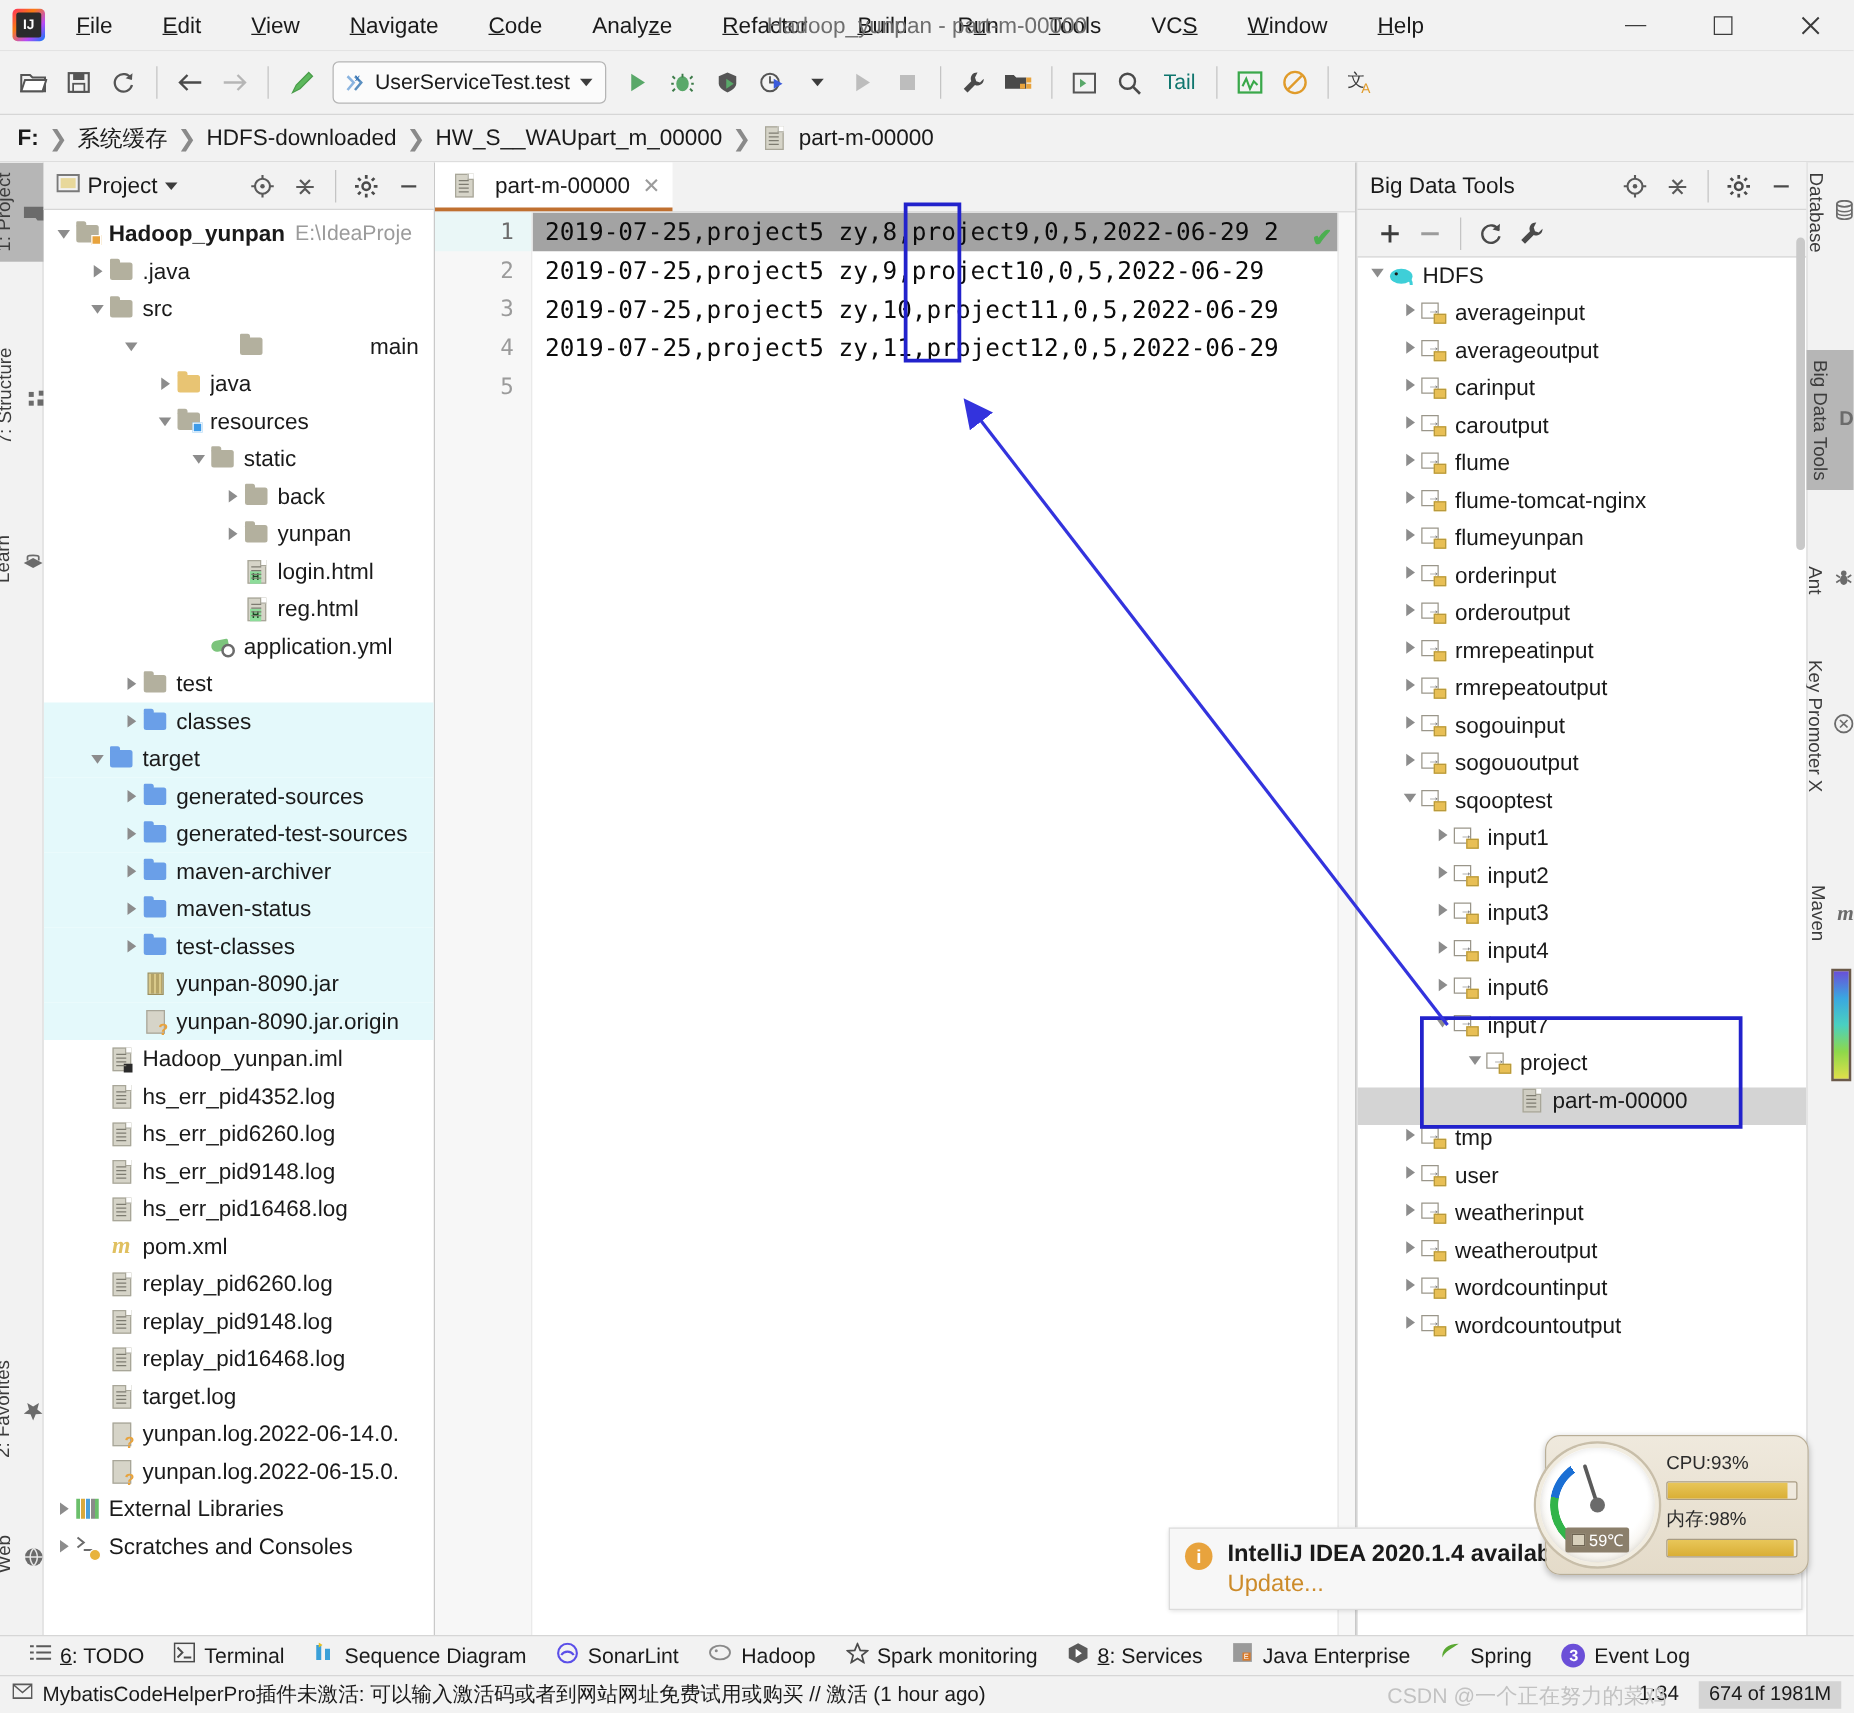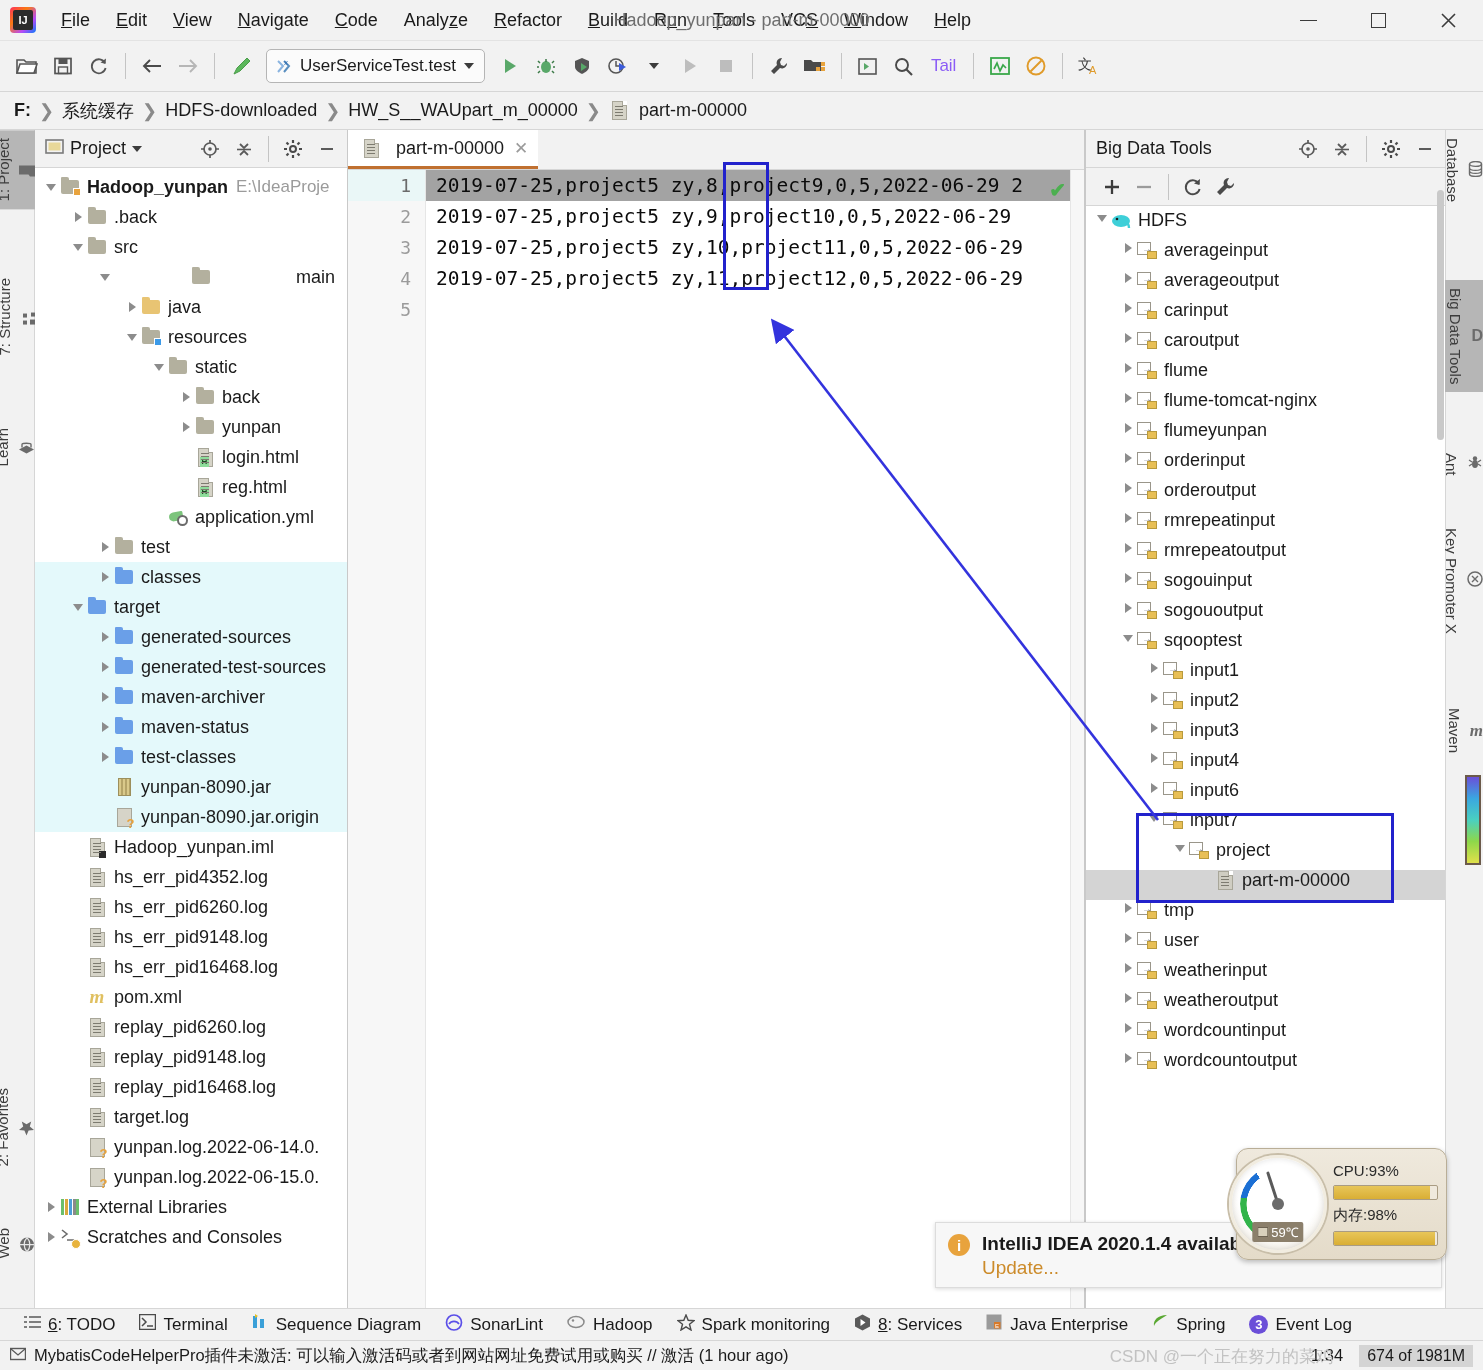--- a/index.html
+++ b/index.html
@@ -23,21 +23,21 @@
     width: 26px; height: 26px; margin-left: 10px; margin-right: 12px;
     border-radius: 4px; position: relative; overflow: hidden;
     background: linear-gradient(135deg,#fe315d 0%,#f97a12 35%,#b74af7 70%,#087cfa 100%);
     flex: 0 0 auto;
   }
   .app-logo::after {
     content: "IJ"; position: absolute; inset: 3px;
     background: #2b2b2b; color: #fff; font-size: 11px; font-weight: bold;
     display: flex; align-items: center; justify-content: center; border-radius: 2px;
   }
-  .menubar { display: flex; align-items: flex-end; gap: 0px; }
+  .menubar { display: flex; align-items: flex-end; gap: 14px; }
   .menu-item {
     padding: 4px 13px; font-size: 18px; color: #1a1a1a; cursor: default;
     white-space: nowrap;
   }
   .menu-item u { text-decoration: underline; }
   .win-title {
     position: absolute; left: 0; right: 0; top: 0; height: 41px;
     display: flex; align-items: center; justify-content: center;
     color: #6e6e6e; font-size: 18px; pointer-events: none;
   }
@@ -62,21 +62,21 @@
   .tb-sep { width: 1px; height: 26px; background: #c4c4c4; margin: 0 7px; }
   .runconf {
     display: flex; align-items: center; gap: 8px; height: 34px;
     border: 1px solid #b5b5b5; border-radius: 5px; padding: 0 10px 0 8px;
     background: #fbfbfb; margin: 0 6px; font-size: 17px;
   }
   .caret-down {
     width: 0; height: 0; border-left: 5px solid transparent; border-right: 5px solid transparent;
     border-top: 6px solid #3c3c3c;
   }
-  .tail-label { font-size: 17px; color: #8b5cf6; padding: 0 8px; }
+  .tail-label { font-size: 17px; color: #0f766e; padding: 0 8px; }
 
   
   .breadcrumb {
     position: absolute; left: 0; top: 92px; width: 1483px; height: 38px;
     background: #f2f2f2; display: flex; align-items: center; padding-left: 14px;
     font-size: 18px; color: #1a1a1a; border-bottom: 1px solid #d6d6d6; gap: 2px;
   }
   .bc-chev { color: #8a8a8a; margin: 0 6px; font-size: 18px; }
   .bc-seg { white-space: nowrap; }
   .bc-seg.bold { font-weight: bold; }
@@ -622,21 +622,21 @@
           <span class="tlabel bold">Hadoop_yunpan</span>
           <span class="tsub">E:\IdeaProje</span>
         </div>
         <div class="trow" style="padding-left: 35px;">
           <span class="tarrow">
             <span class="tri-r"></span>
           </span>
           <span class="ticon">
             <span class="folder"></span>
           </span>
-          <span class="tlabel">.back</span>
+          <span class="tlabel">.java</span>
         </div>
         <div class="trow" style="padding-left: 35px;">
           <span class="tarrow">
             <span class="tri-d"></span>
           </span>
           <span class="ticon">
             <span class="folder"></span>
           </span>
           <span class="tlabel">src</span>
         </div>

